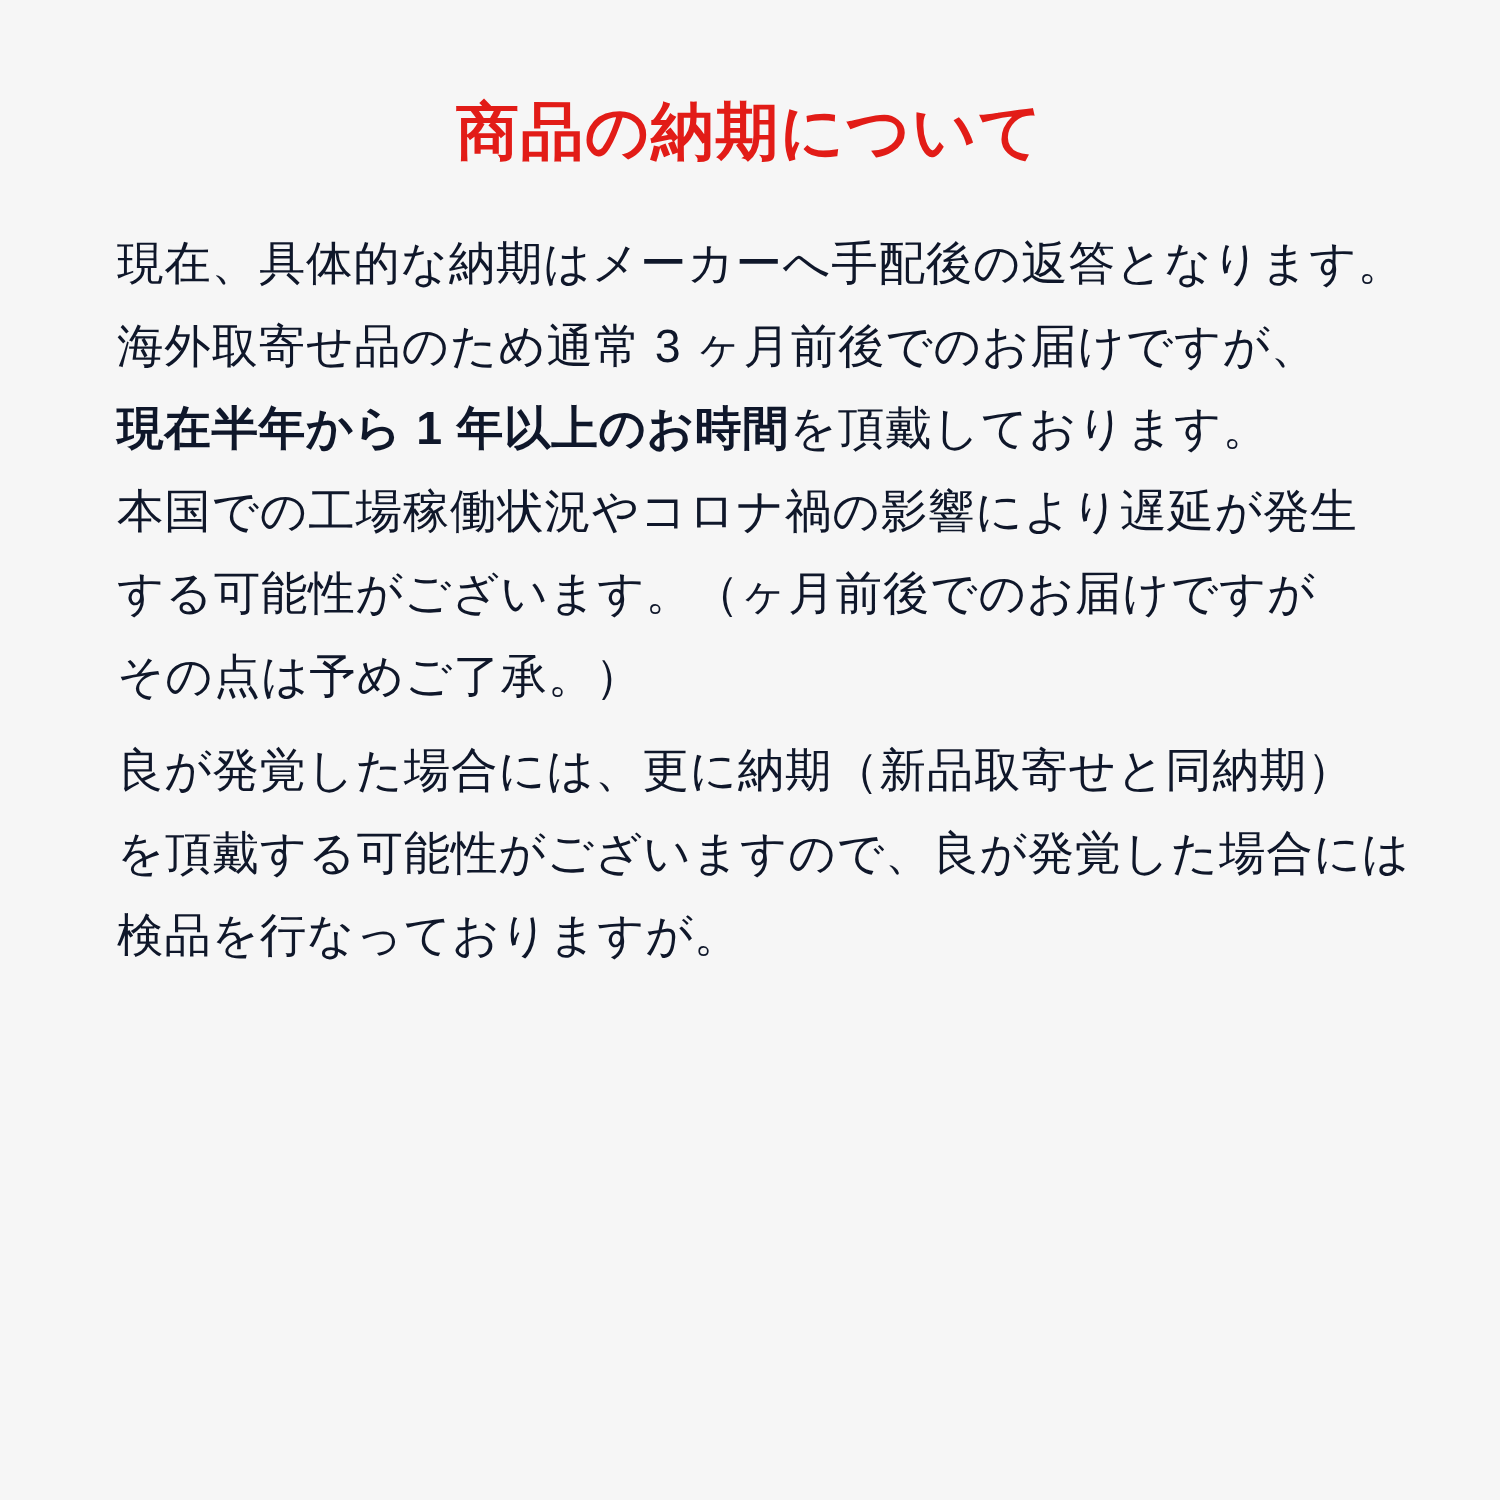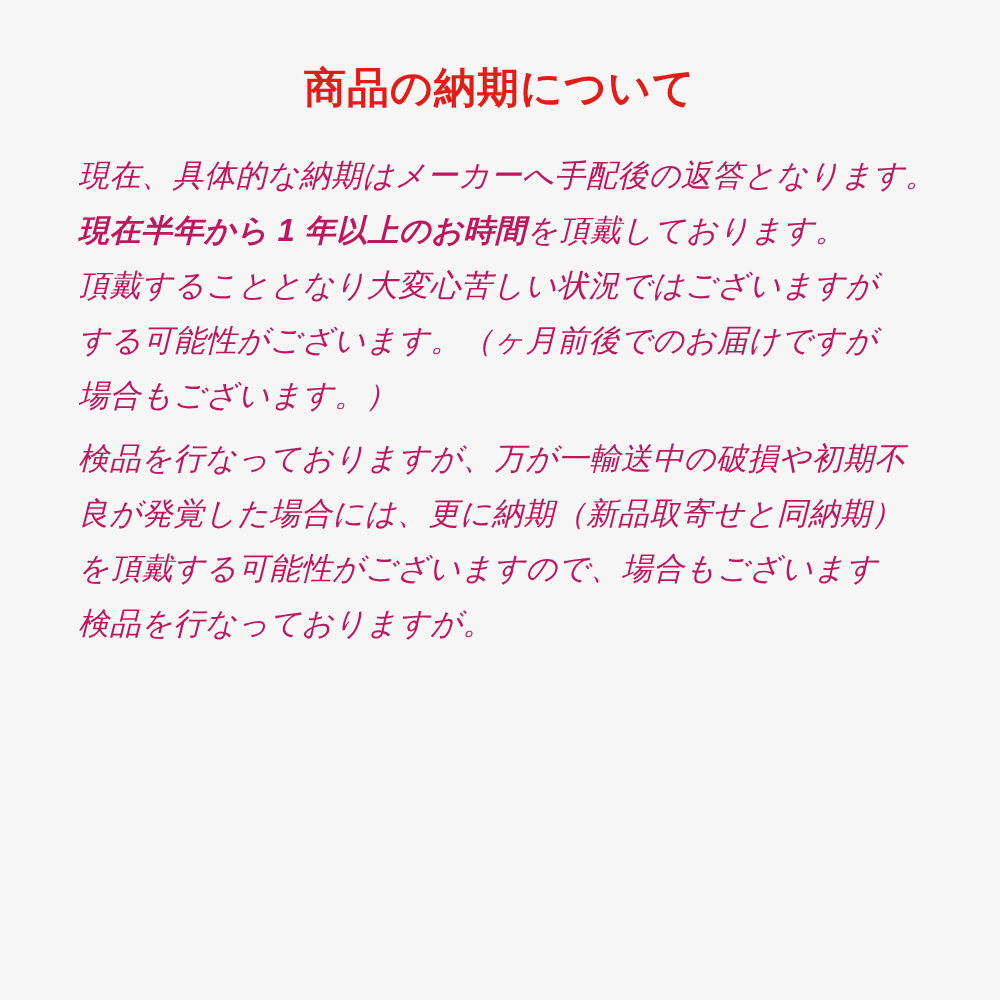--- a/index.html
+++ b/index.html
@@ -25,48 +25,47 @@
     font-size: 42px;
     line-height: 1.15;
     font-weight: 700;
     color: #e21c17;
     letter-spacing: 1px;
   }
   .para {
     margin: 0 0 8px 0;
     font-size: 31px;
     line-height: 55px;
-    color: #be185d;
+    color: #0f172a;
     letter-spacing: 0.5px;
-    font-style: italic;
   }
   .line {
     white-space: nowrap;
   }
   .bold-part {
     font-weight: 700;
     margin-top: 48px;
   }
 </style>
 </head>
 <body>
 
 <div class="page">
 
   <h1 class="doc-title">商品の納期について</h1>
 
   <div class="para">
     <div class="line">現在、具体的な納期はメーカーへ手配後の返答となります。</div>
+    <div class="line">海外取寄せ品のため通常 3 ヶ月前後でのお届けですが、</div>
     <div class="line"><span class="bold-part">現在半年から 1 年以上のお時間</span><span>を頂戴しております。</span></div>
-    <div class="line">頂戴することとなり大変心苦しい状況ではございますが</div>
+    <div class="line">本国での工場稼働状況やコロナ禍の影響により遅延が発生</div>
     <div class="line">する可能性がございます。（ヶ月前後でのお届けですが</div>
-    <div class="line">場合もございます。）</div>
+    <div class="line">その点は予めご了承。）</div>
   </div>
 
   <div class="para">
-    <div class="line">検品を行なっておりますが、万が一輸送中の破損や初期不</div>
     <div class="line">良が発覚した場合には、更に納期（新品取寄せと同納期）</div>
-    <div class="line">を頂戴する可能性がございますので、場合もございます</div>
+    <div class="line">を頂戴する可能性がございますので、良が発覚した場合には</div>
     <div class="line">検品を行なっておりますが。</div>
   </div>
 
 
 </div>
 
 </body></html>

